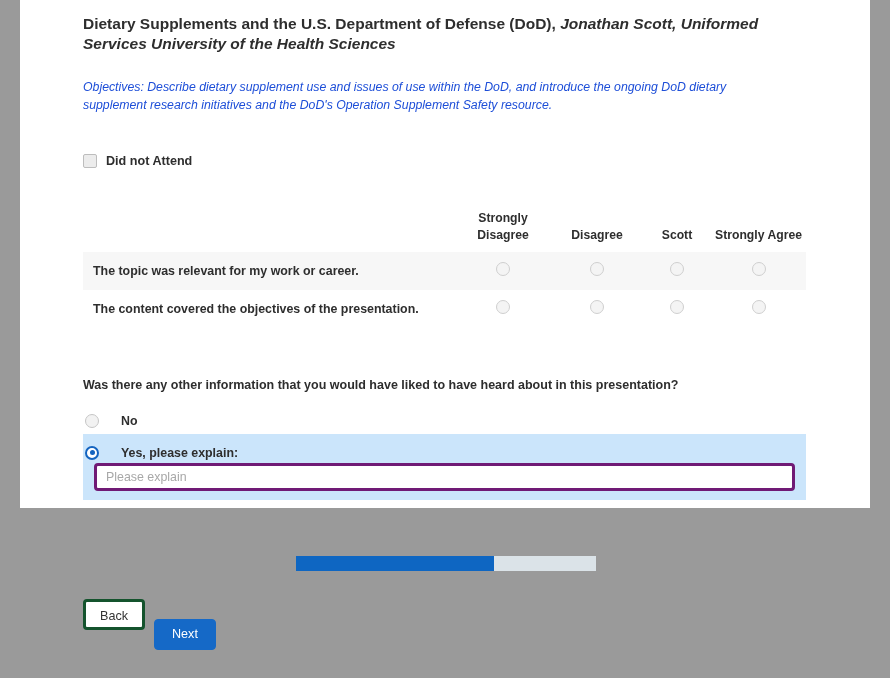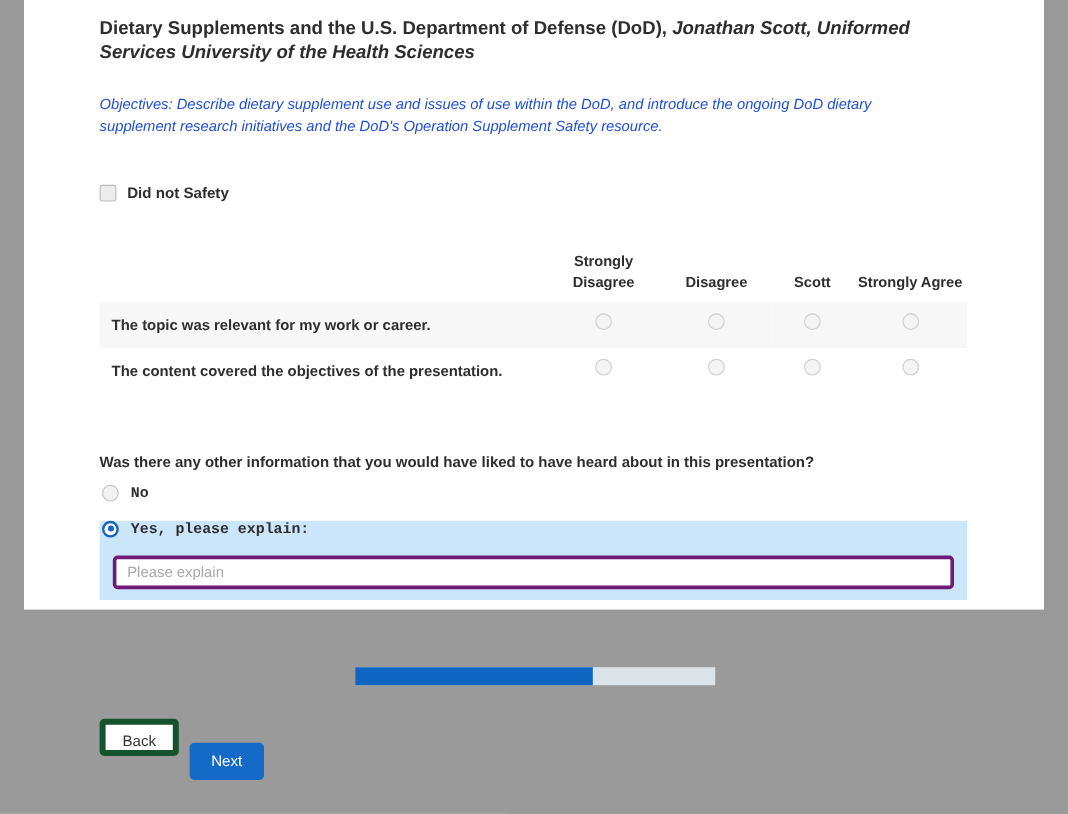--- a/index.html
+++ b/index.html
@@ -121,25 +121,24 @@
   
   .q-text {
     margin-top: 50px;
     font-size: 12.5px;
     font-weight: bold;
     color: #2e2e2e;
   }
   .choice {
     margin-top: 12px;
     display: flex;
-    align-items: flex-start;
-    gap: 10px;
+    align-items: flex-end;
+    gap: 22px;
     height: 24px;
     padding-left: 2px;
-    font-family: Liberation Mono, monospace;
   }
   .choice.selected {
     background: #cbe5fb;
     width: 723px;
     margin-left: 0;
     padding-left: 2px;
     height: 26px;
     margin-top: 6px;
   }
   .radio-plain {
@@ -221,21 +220,21 @@
     font-family: "Liberation Sans", sans-serif;
     font-size: 12.6px;
     border-radius: 4px;
     cursor: pointer;
     padding: 0 14px;
     height: 31px;
     line-height: 29px;
   }
   .btn-back {
     background: #ffffff;
-    border: 5px solid #14532d;
+    border: 3px solid #14532d;
     color: #333;
   }
   .btn-next {
     background: #1569c7;
     border: 1px solid #1569c7;
     color: #ffffff;
     font-weight: normal;
     padding: 0 17px;
     margin-top: 20px;
   }
@@ -248,21 +247,21 @@
     <div id="content">
 
       <h1 class="title">
         <span>Dietary Supplements and the U.S. Department of Defense (DoD), </span><span class="speaker">Jonathan Scott, Uniformed Services University of the Health Sciences</span>
       </h1>
 
       <p class="objectives">Objectives: Describe dietary supplement use and issues of use within the DoD, and introduce the ongoing DoD dietary supplement research initiatives and the DoD's Operation Supplement Safety resource.</p>
 
       <div class="attend-row">
         <span class="chk"></span>
-        <span class="attend-label">Did not Safety</span>
+        <span class="attend-label">Did not Attend</span>
       </div>
 
       <table class="matrix">
         <thead>
           <tr>
             <th class="stub"></th>
             <th class="c1">Strongly Disagree</th>
             <th class="c2">Disagree</th>
             <th class="c3">Scott</th>
             <th class="c4">Strongly Agree</th>

